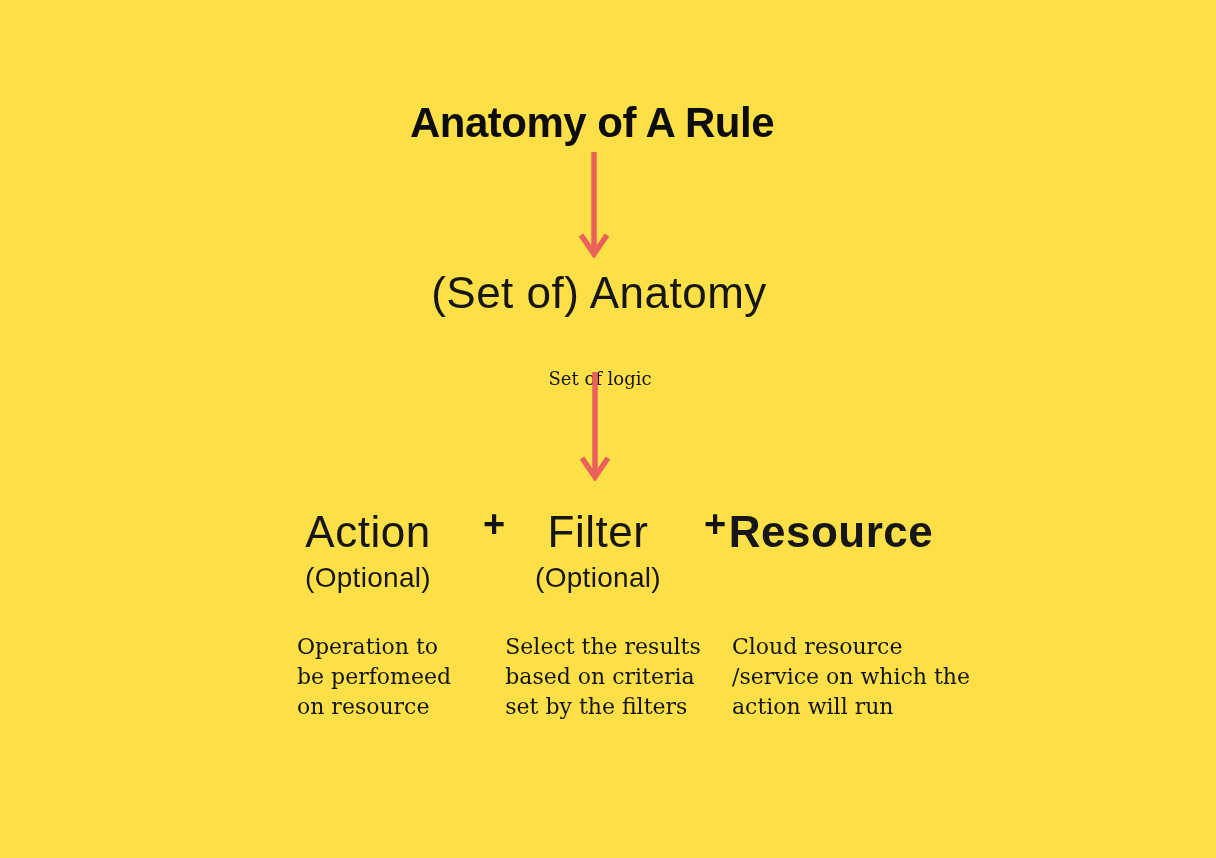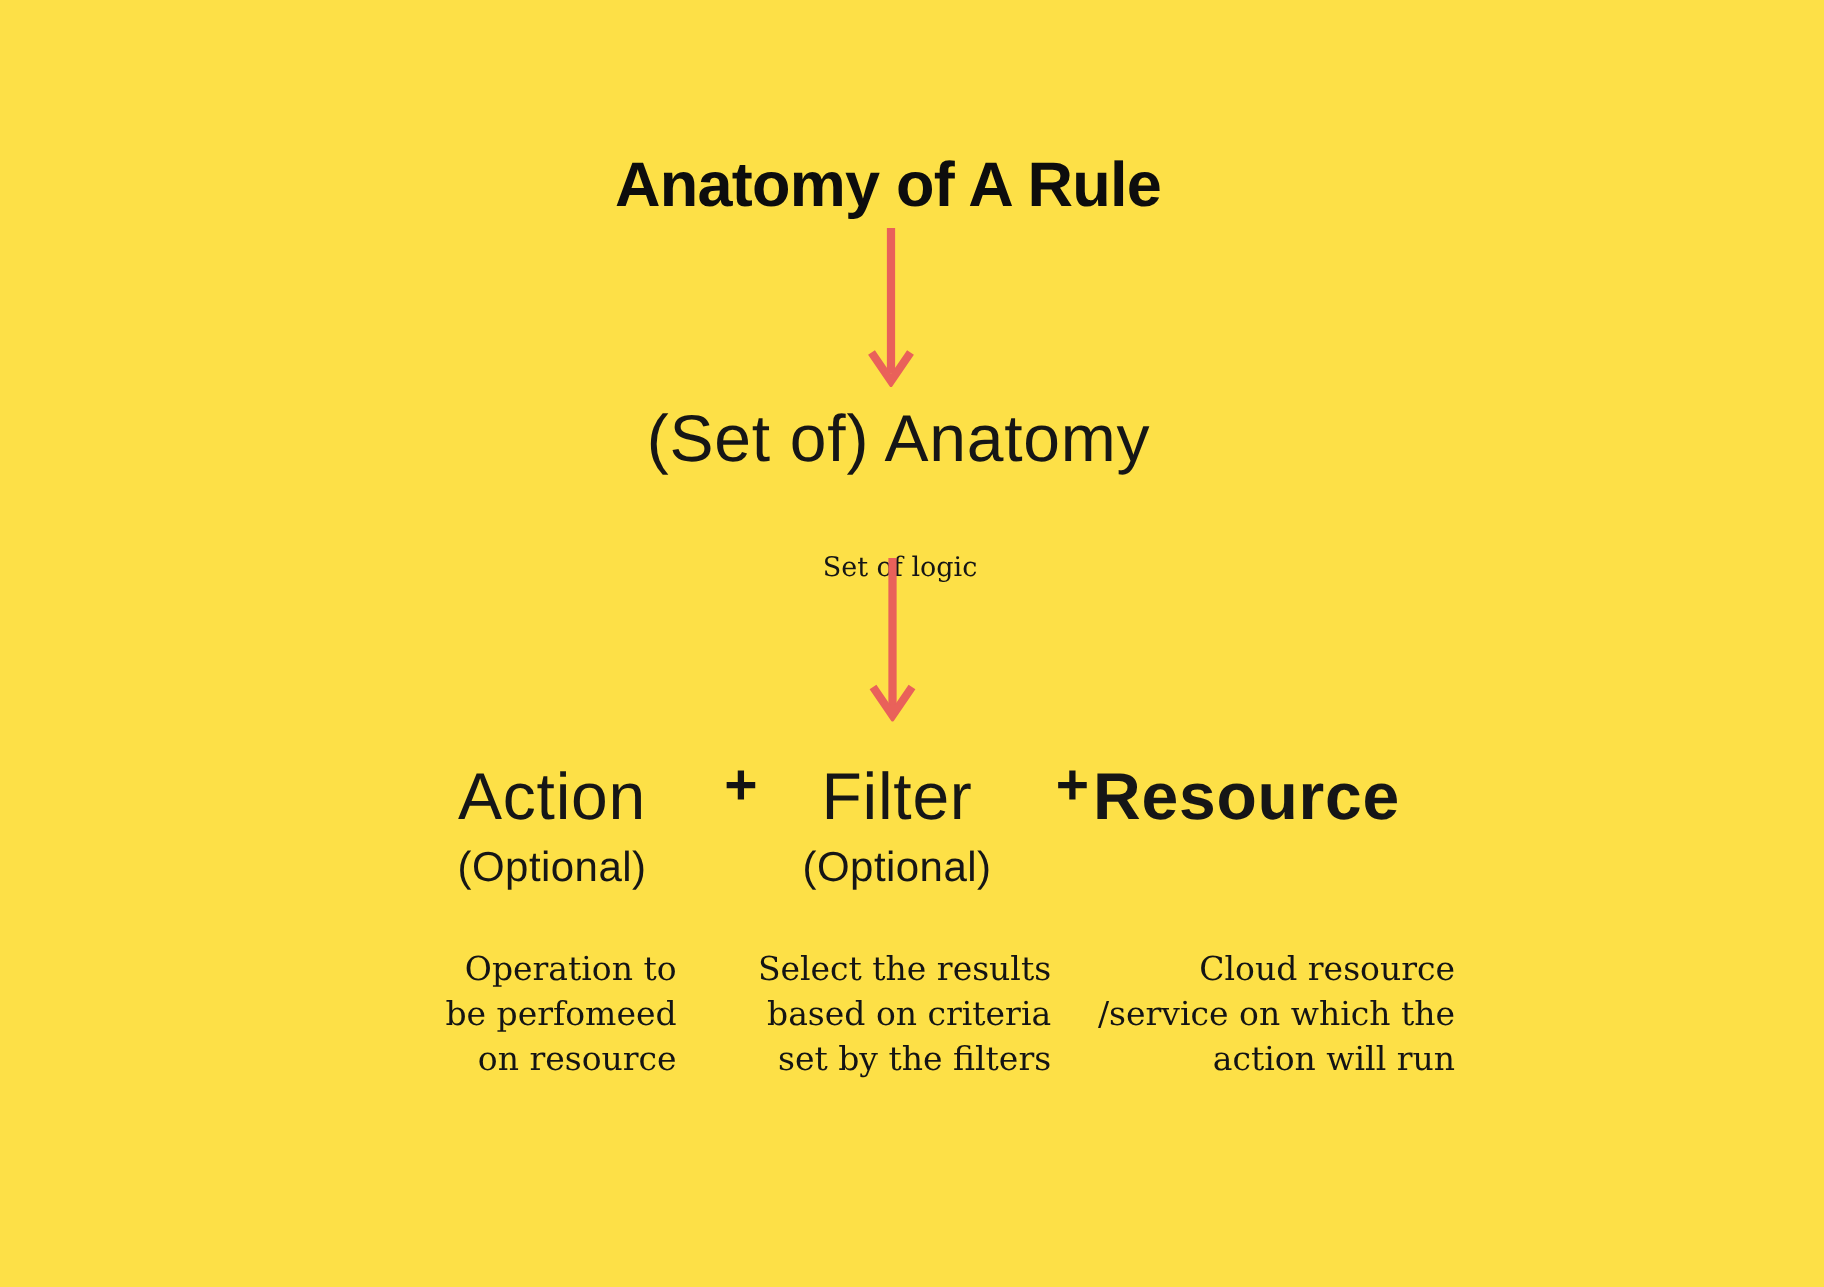--- a/index.html
+++ b/index.html
@@ -79,21 +79,21 @@
     color: #161616;
   }
   .note-action { left: 368px; }
   .note-filter { left: 598px; }
   .desc {
     position: absolute;
     transform: translateX(-50%);
     top: 632px;
     font-size: 22px;
     line-height: 30px;
-    text-align: right;
+    text-align: left;
     white-space: pre-line;
     color: #141414;
   }
   .desc-action   { left: 374px; }
   .desc-filter   { left: 603px; }
   .desc-resource { left: 851px; }
 </style>
 </head>
 <body>
 

